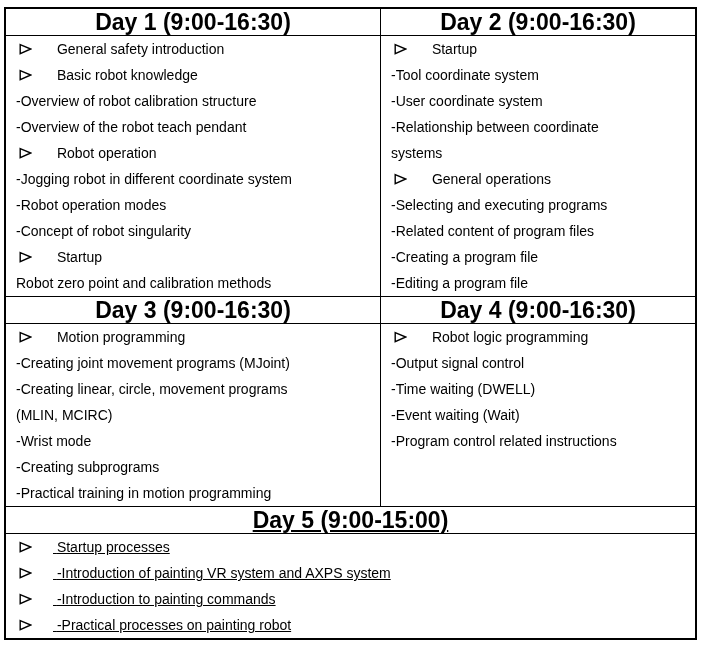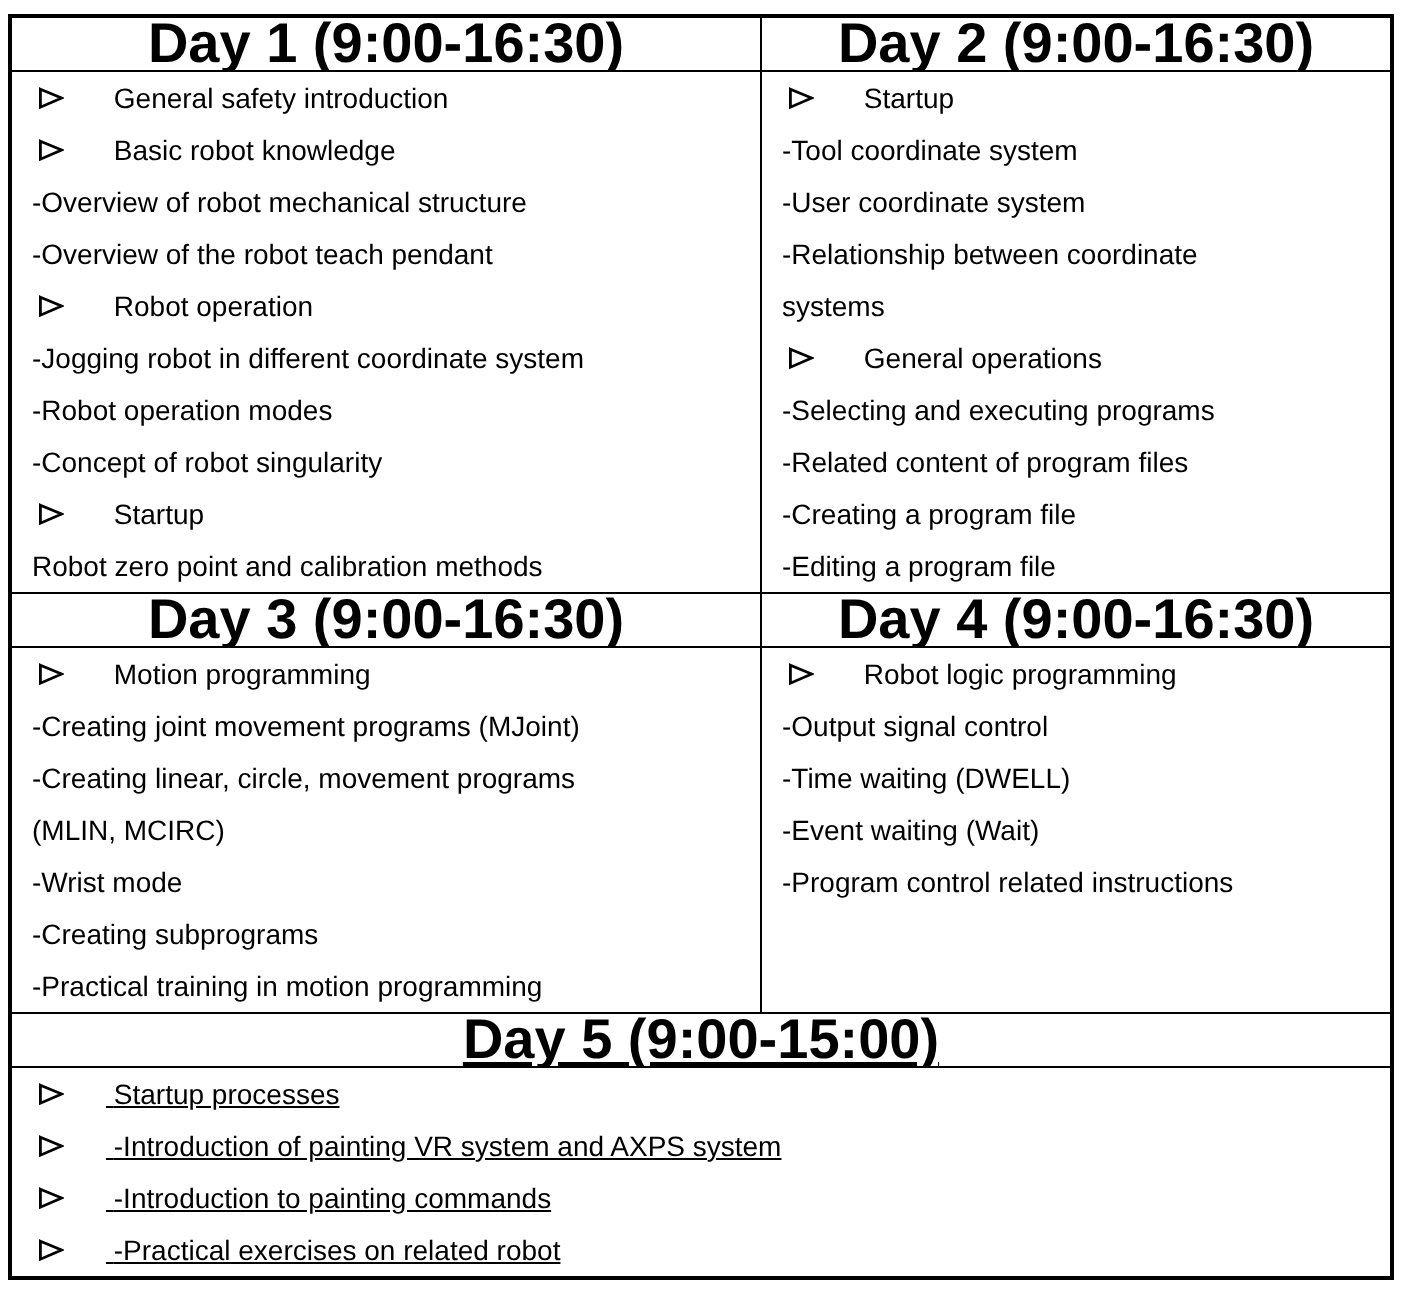--- a/index.html
+++ b/index.html
@@ -34,21 +34,21 @@
     flex: 0 0 375px;
     border-right: 1px solid #000000;
   }
   .cr { flex: 1 1 auto; }
   .full-cell { flex: 1 1 auto; text-decoration: underline; }
   .hdr {
     height: 26px;
     line-height: 26px;
     text-align: center;
     font-weight: bold;
-    font-size: 28px;
+    font-size: 23px;
     white-space: nowrap;
   }
   .body-cell {
     padding-left: 10px;
     padding-right: 4px;
     font-size: 14px;
   }
   .line {
     height: 26px;
     line-height: 26px;
@@ -85,21 +85,21 @@
 
           <div class="line">
             <span class="blt"><svg width="13" height="12" viewBox="0 0 13 12">
                 <path d="M1.2 1.6 L11.8 6 L1.2 10.6 Z" fill="#ffffff" stroke="#000000" stroke-width="1.4" stroke-linejoin="miter"></path>
               </svg></span>
             <span class="txt">Basic robot knowledge</span>
           </div>
 
           <div class="line">
             
-            <span class="txt">-Overview of robot mechanical structure</span>
+            <span class="txt">-Overview of robot calibration structure</span>
           </div>
 
           <div class="line">
             
             <span class="txt">-Overview of the robot teach pendant</span>
           </div>
 
           <div class="line">
             <span class="blt"><svg width="13" height="12" viewBox="0 0 13 12">
                 <path d="M1.2 1.6 L11.8 6 L1.2 10.6 Z" fill="#ffffff" stroke="#000000" stroke-width="1.4" stroke-linejoin="miter"></path>
@@ -293,19 +293,19 @@
             <span class="blt"><svg width="13" height="12" viewBox="0 0 13 12">
                 <path d="M1.2 1.6 L11.8 6 L1.2 10.6 Z" fill="#ffffff" stroke="#000000" stroke-width="1.4" stroke-linejoin="miter"></path>
               </svg></span>
             <span class="txt">-Introduction to painting commands</span>
           </div>
 
           <div class="line">
             <span class="blt"><svg width="13" height="12" viewBox="0 0 13 12">
                 <path d="M1.2 1.6 L11.8 6 L1.2 10.6 Z" fill="#ffffff" stroke="#000000" stroke-width="1.4" stroke-linejoin="miter"></path>
               </svg></span>
-            <span class="txt">-Practical exercises on related robot</span>
+            <span class="txt">-Practical processes on painting robot</span>
           </div>
         </div>
     </div>
 
   </div>
 </div>
 
 </body></html>

